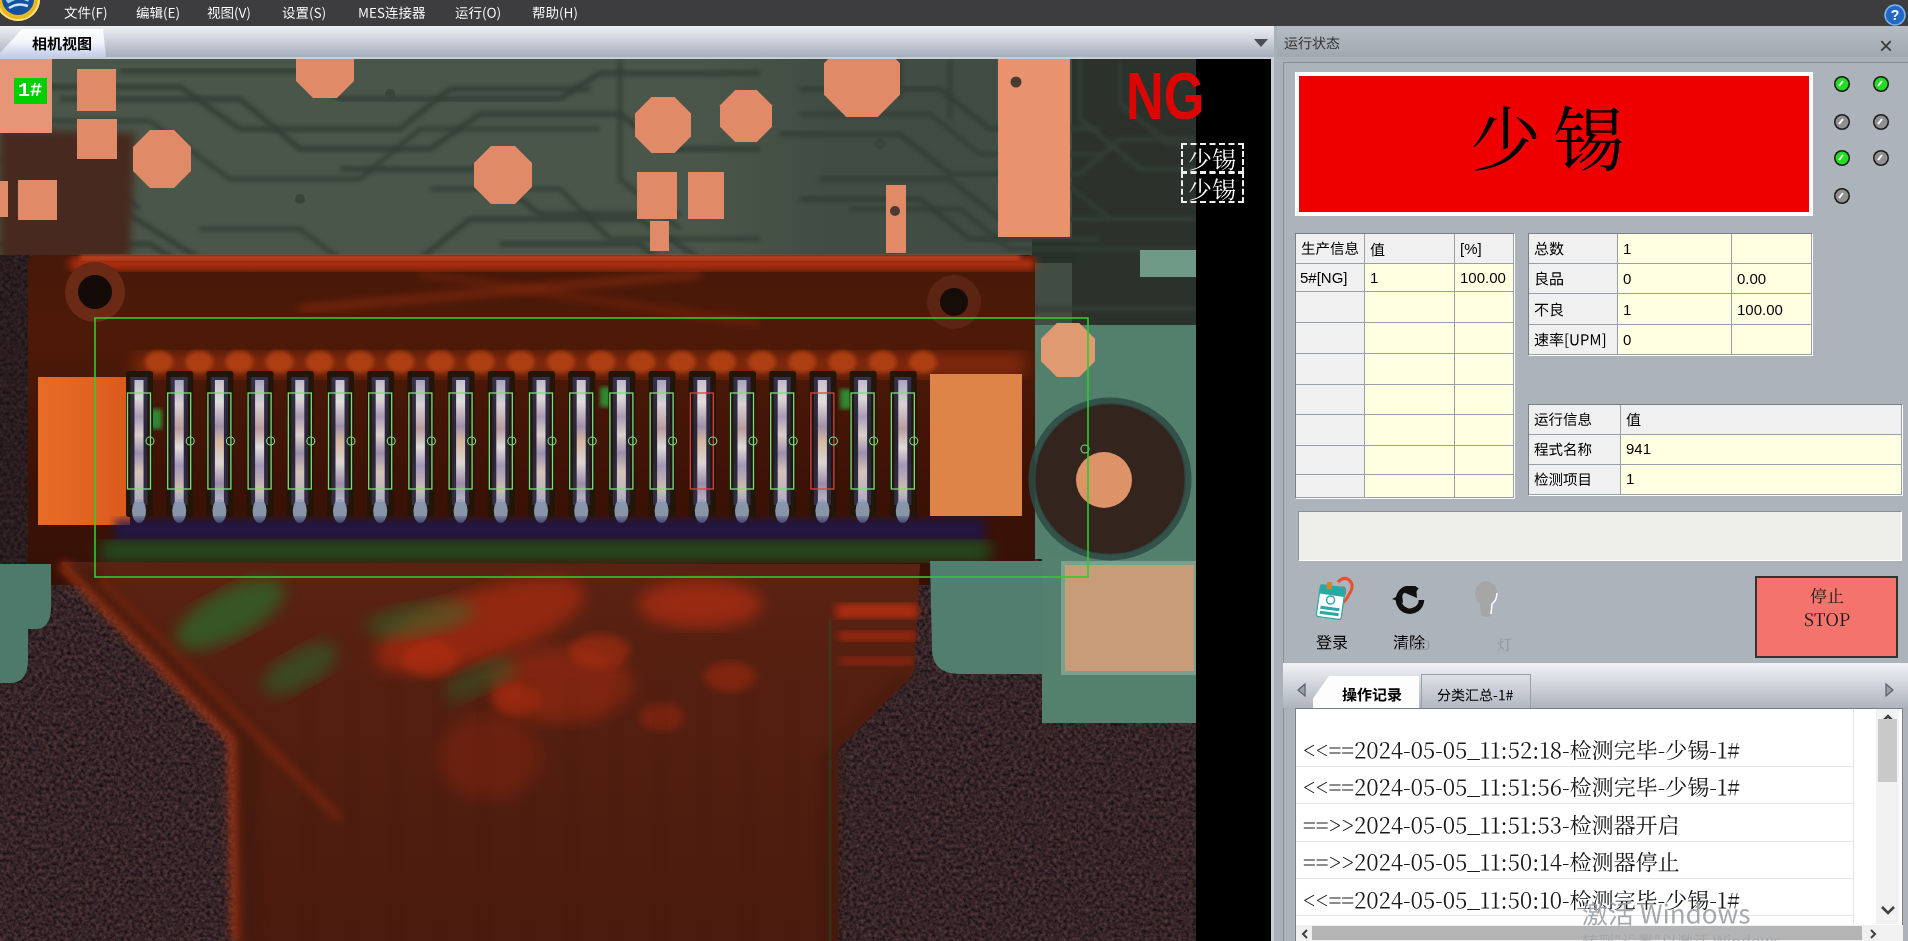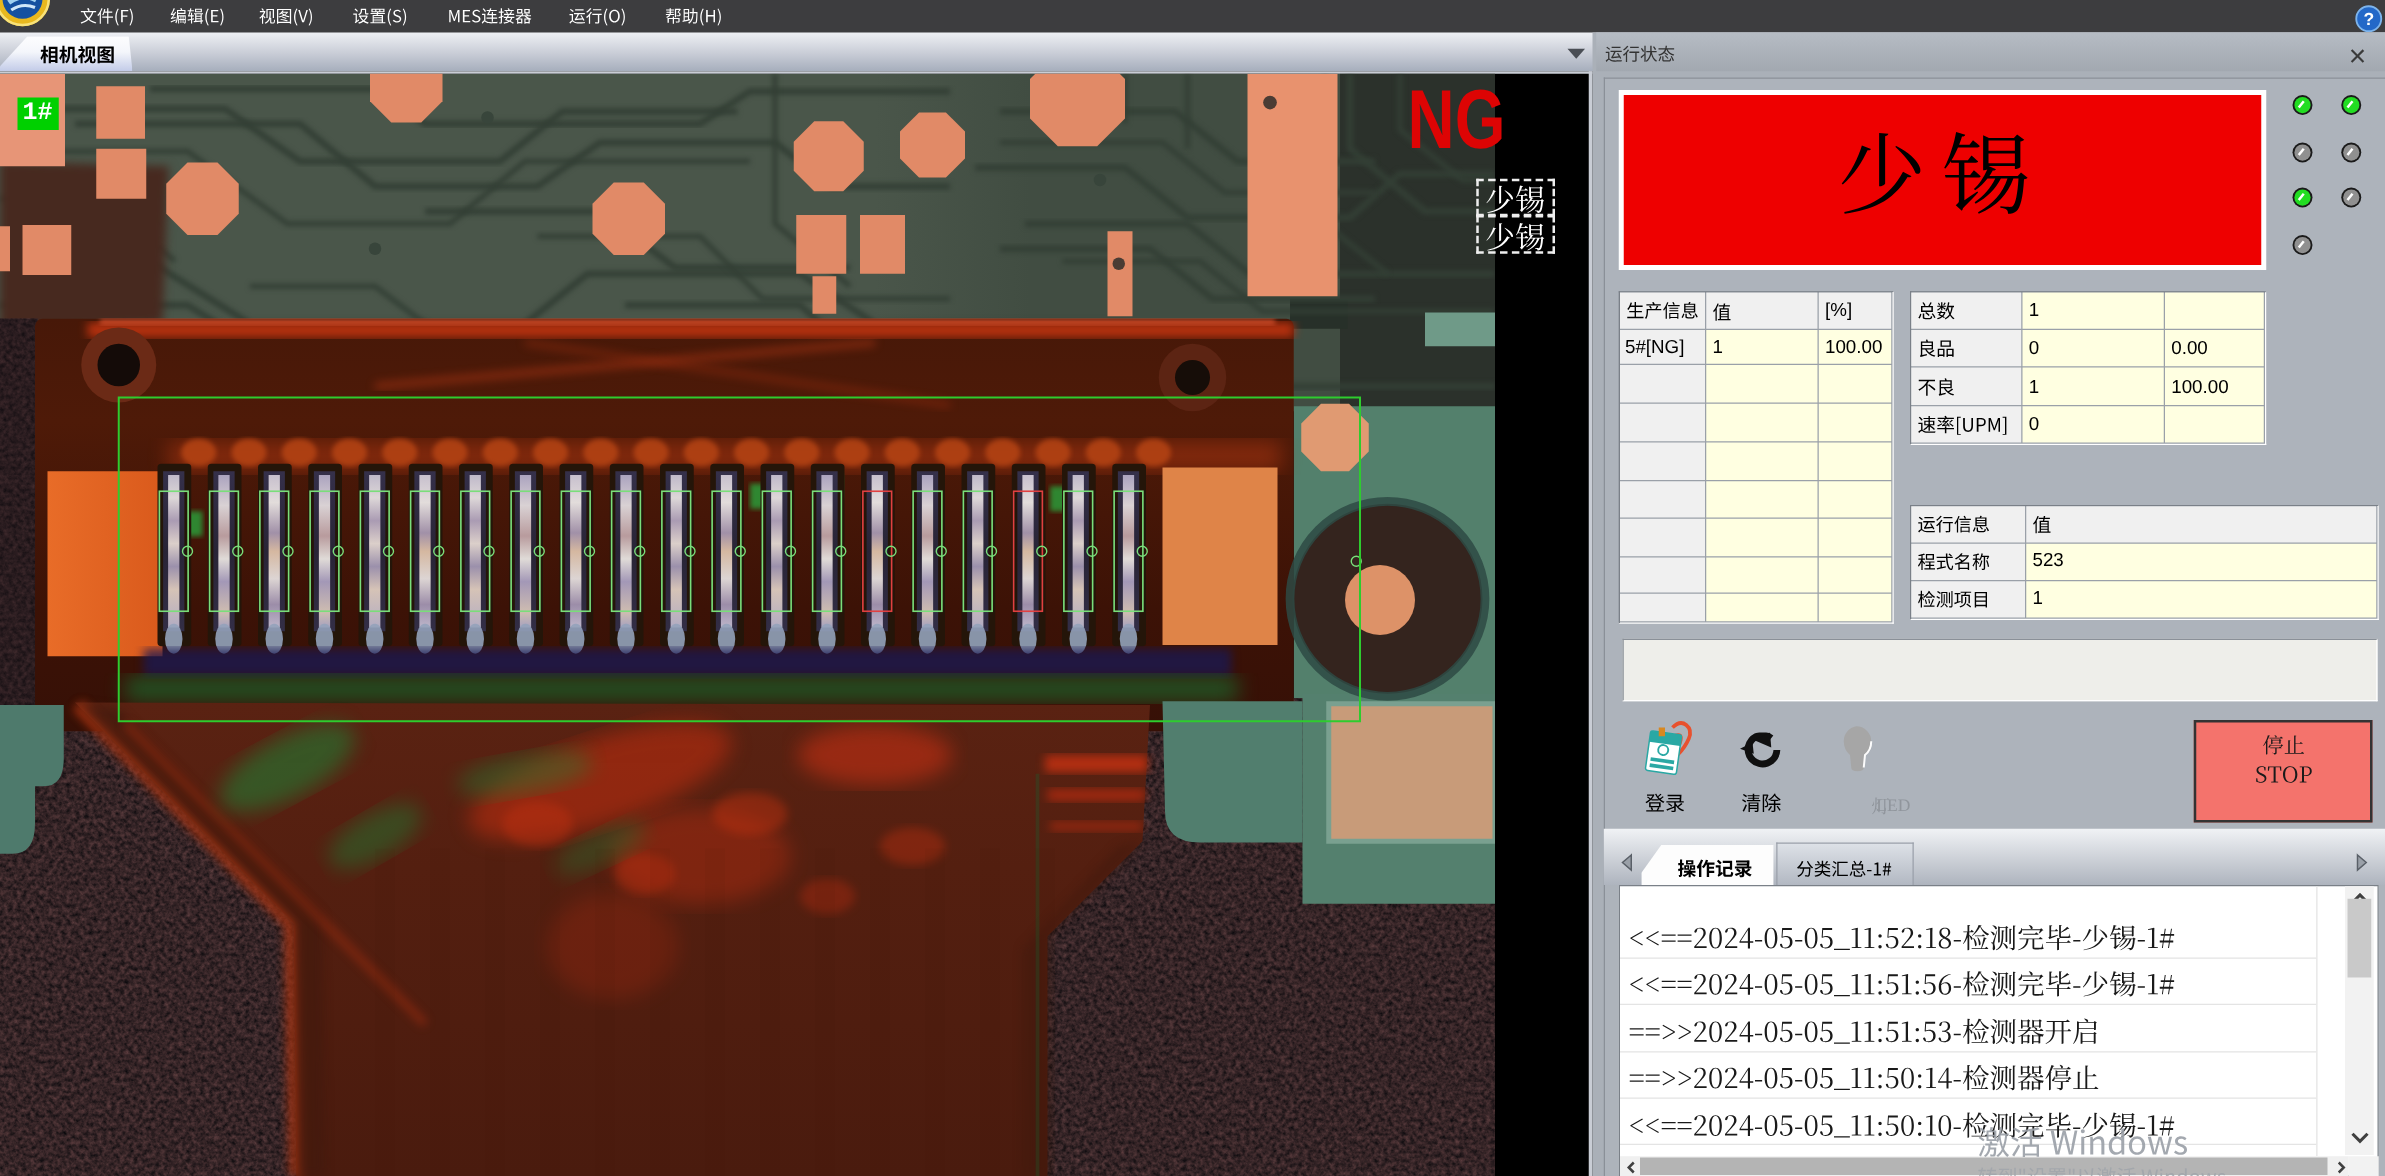--- a/index.html
+++ b/index.html
@@ -572,21 +572,21 @@
 <svg class="a " style="left:1626.0px;top:409.7px" width="17" height="21" viewBox="0 0 17 21">
     <g transform="translate(0,15.3)">
       <path d="M9 -12.6C8.9 -12.2 8.9 -11.6 8.8 -11.1H4.9V-10.1H8.6C8.5 -9.6 8.4 -9.1 8.3 -8.7H5.7V-0.2H4.3V0.8H14.4V-0.2H13V-8.7H9.3C9.5 -9.1 9.6 -9.6 9.7 -10.1H13.9V-11.1H9.9L10.2 -12.5ZM6.8 -0.2V-1.5H12V-0.2ZM6.8 -5.7H12V-4.4H6.8ZM6.8 -6.5V-7.8H12V-6.5ZM6.8 -3.6H12V-2.3H6.8ZM4 -12.6C3.2 -10.3 1.9 -8.1 0.5 -6.6C0.7 -6.3 1 -5.7 1.1 -5.5C1.5 -6 2 -6.5 2.4 -7.1V1.2H3.4V-8.8C4 -9.9 4.6 -11.1 5 -12.3Z" fill="#000"></path>
     </g>
   </svg>
 <svg class="a " style="left:1534.0px;top:440.2px" width="60" height="20" viewBox="0 0 60 20">
     <g transform="translate(0,14.8)">
       <path d="M7.7 -10.6H12.1V-8H7.7ZM6.7 -11.6V-7H13.2V-11.6ZM6.5 -3V-2.1H9.3V-0.2H5.5V0.8H14V-0.2H10.4V-2.1H13.3V-3H10.4V-4.8H13.6V-5.7H6.2V-4.8H9.3V-3ZM5.2 -12C4.2 -11.5 2.2 -11.1 0.6 -10.8C0.8 -10.6 0.9 -10.2 0.9 -10C1.6 -10 2.3 -10.2 3.1 -10.3V-8.1H0.7V-7.1H2.9C2.3 -5.4 1.3 -3.5 0.4 -2.5C0.6 -2.2 0.9 -1.8 1 -1.5C1.7 -2.4 2.5 -3.8 3.1 -5.3V1.1H4.1V-5.1C4.6 -4.5 5.2 -3.7 5.5 -3.3L6.1 -4.2C5.8 -4.5 4.6 -5.8 4.1 -6.2V-7.1H6V-8.1H4.1V-10.6C4.8 -10.7 5.5 -10.9 6 -11.1Z M24.8 -11.5C25.5 -10.9 26.4 -10.2 26.9 -9.6L27.6 -10.3C27.2 -10.8 26.3 -11.6 25.5 -12.1ZM22.7 -12.1C22.7 -11.2 22.7 -10.3 22.8 -9.5H15.3V-8.4H22.8C23.2 -3 24.4 1.2 26.8 1.2C27.9 1.2 28.3 0.4 28.5 -2.1C28.2 -2.2 27.8 -2.5 27.6 -2.7C27.5 -0.8 27.3 0.1 26.9 0.1C25.5 0.1 24.3 -3.5 24 -8.4H28.2V-9.5H23.9C23.9 -10.3 23.9 -11.2 23.9 -12.1ZM15.4 -0.3 15.7 0.7C17.6 0.3 20.2 -0.3 22.7 -0.9L22.6 -1.9L19.5 -1.2V-5.2H22.2V-6.2H15.8V-5.2H18.4V-1Z M32.8 -7.7C33.6 -7.2 34.4 -6.5 35 -5.9C33.4 -5 31.5 -4.3 29.7 -4C29.9 -3.7 30.1 -3.2 30.2 -3C31 -3.1 31.9 -3.4 32.7 -3.7V1.1H33.7V0.4H40.2V1.1H41.3V-4.9H35.5C37.9 -6.2 40 -8 41.2 -10.3L40.5 -10.8L40.3 -10.7H35.2C35.5 -11.1 35.9 -11.6 36.1 -12L34.9 -12.2C34 -10.8 32.4 -9.2 30 -8.1C30.3 -7.9 30.6 -7.5 30.8 -7.3C32.1 -8 33.3 -8.8 34.2 -9.7H39.6C38.8 -8.5 37.5 -7.4 36.1 -6.5C35.4 -7 34.4 -7.8 33.7 -8.3ZM40.2 -0.6H33.7V-3.9H40.2Z M50.9 -6.5C50.6 -4.7 50 -2.9 49.2 -1.7C49.4 -1.6 49.9 -1.3 50.1 -1.2C50.9 -2.4 51.5 -4.4 51.9 -6.3ZM54.8 -6.4C55.5 -4.8 56.1 -2.7 56.3 -1.3L57.3 -1.6C57.1 -3 56.5 -5.1 55.8 -6.7ZM51.2 -12.2C50.9 -10.3 50.3 -8.5 49.4 -7.2V-8H47.5V-10.6C48.2 -10.8 48.9 -11 49.4 -11.2L48.8 -12C47.7 -11.6 45.9 -11.2 44.4 -10.9C44.5 -10.7 44.7 -10.3 44.7 -10.1C45.3 -10.2 45.9 -10.3 46.5 -10.4V-8H44.3V-7H46.4C45.8 -5.3 44.9 -3.5 44 -2.4C44.2 -2.2 44.4 -1.8 44.5 -1.5C45.2 -2.4 46 -3.8 46.5 -5.2V1.2H47.5V-5.4C48 -4.7 48.6 -3.9 48.8 -3.5L49.4 -4.4C49.2 -4.7 48 -6 47.5 -6.5V-7H49.3L49.2 -6.9C49.5 -6.8 49.9 -6.5 50.1 -6.4C50.7 -7.1 51.1 -8.1 51.5 -9.2H53V-0.2C53 0 52.9 0.1 52.7 0.1C52.5 0.1 51.9 0.1 51.2 0.1C51.4 0.3 51.5 0.8 51.6 1.1C52.5 1.1 53.1 1.1 53.5 0.9C53.9 0.7 54.1 0.4 54.1 -0.2V-9.2H56C55.8 -8.7 55.5 -8.1 55.2 -7.6L56.2 -7.4C56.6 -8.2 57 -9.2 57.4 -10.1L56.7 -10.3L56.5 -10.3H51.9C52 -10.8 52.1 -11.4 52.3 -11.9Z" fill="#000"></path>
     </g>
   </svg>
-<div class="txt" style="left:1626px;top:441px;font-size:15px">523</div>
+<div class="txt" style="left:1626px;top:441px;font-size:15px">941</div>
 <svg class="a " style="left:1534.0px;top:470.2px" width="60" height="20" viewBox="0 0 60 20">
     <g transform="translate(0,14.8)">
       <path d="M6.8 -7.7V-6.7H11.7V-7.7ZM5.8 -5.1C6.2 -4 6.6 -2.6 6.7 -1.6L7.6 -1.9C7.5 -2.8 7 -4.3 6.6 -5.4ZM8.6 -5.6C8.8 -4.5 9.1 -3 9.1 -2.1L10.1 -2.2C10 -3.2 9.7 -4.6 9.4 -5.7ZM2.6 -12.2V-9.4H0.7V-8.4H2.5C2.1 -6.5 1.3 -4.2 0.5 -3.1C0.7 -2.8 0.9 -2.3 1 -2C1.6 -2.9 2.2 -4.4 2.6 -5.9V1.1H3.6V-6.4C4 -5.7 4.4 -4.9 4.6 -4.4L5.2 -5.2C5 -5.6 3.9 -7.3 3.6 -7.8V-8.4H5.1V-9.4H3.6V-12.2ZM9 -12.3C8.1 -10.2 6.3 -8.4 4.5 -7.3C4.7 -7.1 5 -6.6 5.2 -6.4C6.6 -7.4 8.1 -8.9 9.2 -10.5C10.3 -9.1 12 -7.5 13.4 -6.5C13.6 -6.8 13.8 -7.3 14 -7.5C12.5 -8.4 10.7 -10 9.7 -11.4L10 -11.9ZM5 -0.5V0.5H13.6V-0.5H10.9C11.7 -1.9 12.6 -3.8 13.2 -5.4L12.2 -5.7C11.7 -4.1 10.8 -1.9 10 -0.5Z M21.5 -1.3C22.3 -0.6 23.1 0.4 23.5 1.1L24.3 0.6C23.8 -0.1 23 -1 22.2 -1.8ZM19 -11.3V-2.2H19.9V-10.5H23V-2.3H23.9V-11.3ZM27.1 -12V-0.1C27.1 0.1 27 0.2 26.8 0.2C26.6 0.2 25.9 0.2 25.1 0.2C25.3 0.4 25.4 0.9 25.4 1.1C26.5 1.1 27.1 1.1 27.5 0.9C27.8 0.8 28 0.5 28 -0.1V-12ZM25.1 -10.9V-2.2H26V-10.9ZM21 -9.5V-4.3C21 -2.6 20.7 -0.8 18.3 0.5C18.4 0.6 18.7 1 18.8 1.1C21.4 -0.2 21.8 -2.4 21.8 -4.3V-9.5ZM15.7 -11.3C16.5 -10.8 17.5 -10.1 18 -9.6L18.7 -10.5C18.2 -11 17.1 -11.6 16.3 -12ZM15.1 -7.3C15.8 -6.9 16.9 -6.2 17.4 -5.8L18.1 -6.7C17.5 -7.1 16.5 -7.7 15.7 -8.1ZM15.3 0.4 16.3 1C16.9 -0.4 17.7 -2.1 18.2 -3.7L17.3 -4.2C16.7 -2.6 15.9 -0.7 15.3 0.4Z M38 -7.2V-4.2C38 -2.7 37.6 -0.8 33.6 0.3C33.9 0.5 34.2 0.9 34.3 1.1C38.4 -0.2 39 -2.3 39 -4.2V-7.2ZM39 -1.3C40.1 -0.6 41.5 0.4 42.2 1.1L42.9 0.4C42.2 -0.3 40.8 -1.3 39.7 -2ZM29.4 -2.7 29.7 -1.5C31 -2 32.8 -2.6 34.5 -3.2L34.4 -4.1L32.6 -3.6V-9.4H34.3V-10.5H29.7V-9.4H31.5V-3.3ZM35 -9V-2.2H36.1V-8.1H40.8V-2.2H41.9V-9H38.5C38.7 -9.5 38.9 -10 39.2 -10.6H42.9V-11.5H34.5V-10.6H37.9C37.7 -10.1 37.6 -9.5 37.4 -9Z M46.9 -6.8H54.5V-4.4H46.9ZM46.9 -7.9V-10.2H54.5V-7.9ZM46.9 -3.4H54.5V-1H46.9ZM45.8 -11.3V1.1H46.9V0.1H54.5V1.1H55.6V-11.3Z" fill="#000"></path>
     </g>
   </svg>
 <div class="txt" style="left:1626px;top:471px;font-size:15px">1</div>
 <div class="a" style="left:1298px;top:511px;width:604px;height:50px;background:#eeeeea;border:1px solid #8a9098;border-right-color:#fff;border-bottom-color:#fff"></div>
 <svg class="a" style="left:1310px;top:574px" width="46" height="48" viewBox="0 0 46 48">
 <path d="M28 8 Q34 2 39 6 Q44 10 41 17 Q38 24 32 30 Q28 34 25 32" fill="none" stroke="#e8512e" stroke-width="3"></path>
 <path d="M30 14 Q36 12 35 18 Q34 24 29 27" fill="none" stroke="#e8512e" stroke-width="2"></path>
@@ -611,21 +611,21 @@
 </svg>
 <svg class="a " style="left:1393.0px;top:631.7px" width="34" height="22" viewBox="0 0 34 22">
     <g transform="translate(0,16.3)">
       <path d="M1.3 -12.4C2.2 -11.9 3.3 -11.1 3.9 -10.6L4.6 -11.5C4 -12 2.9 -12.7 2 -13.2ZM0.6 -8.1C1.5 -7.6 2.7 -6.8 3.2 -6.3L3.9 -7.2C3.3 -7.8 2.2 -8.5 1.2 -8.9ZM1.1 0.3 2.1 1.1C2.9 -0.4 3.8 -2.5 4.5 -4.2L3.6 -4.9C2.8 -3 1.8 -0.9 1.1 0.3ZM6.9 -3.4H12.7V-2.1H6.9ZM6.9 -4.3V-5.5H12.7V-4.3ZM9.2 -13.4V-12.2H5.1V-11.3H9.2V-10.2H5.5V-9.4H9.2V-8.3H4.5V-7.3H15.2V-8.3H10.4V-9.4H14.2V-10.2H10.4V-11.3H14.6V-12.2H10.4V-13.4ZM5.8 -6.4V1.3H6.9V-1.2H12.7V-0.1C12.7 0.1 12.6 0.2 12.4 0.2C12.2 0.2 11.4 0.2 10.6 0.2C10.7 0.5 10.9 0.9 10.9 1.2C12.1 1.2 12.8 1.2 13.2 1C13.7 0.8 13.8 0.5 13.8 -0.1V-6.4Z M23.6 -3.5C23 -2.4 22.2 -1.2 21.4 -0.4C21.6 -0.2 22.1 0.1 22.3 0.3C23.1 -0.6 24 -2 24.7 -3.2ZM28.2 -3.2C29.1 -2.2 30.1 -0.8 30.5 0.2L31.5 -0.4C31 -1.3 30 -2.7 29.1 -3.7ZM17.2 -12.8V1.2H18.3V-11.7H20.4C20 -10.6 19.5 -9.2 19 -8.1C20.3 -6.8 20.6 -5.7 20.6 -4.8C20.6 -4.3 20.5 -3.9 20.2 -3.7C20.1 -3.6 19.9 -3.6 19.7 -3.6C19.4 -3.6 19.1 -3.6 18.7 -3.6C18.8 -3.3 18.9 -2.8 19 -2.5C19.3 -2.5 19.8 -2.5 20.1 -2.5C20.4 -2.6 20.8 -2.7 21 -2.9C21.4 -3.2 21.6 -3.9 21.6 -4.7C21.6 -5.7 21.3 -6.9 20.1 -8.2C20.7 -9.5 21.3 -11.1 21.8 -12.4L21 -12.8L20.8 -12.8ZM21.9 -5.5V-4.4H26.1V-0.1C26.1 0.1 26.1 0.2 25.8 0.2C25.6 0.2 24.8 0.2 23.9 0.2C24.1 0.5 24.3 0.9 24.3 1.3C25.5 1.3 26.2 1.2 26.7 1.1C27.2 0.9 27.3 0.5 27.3 -0.1V-4.4H31.3V-5.5H27.3V-7.5H29.8V-8.5H23.4V-7.5H26.1V-5.5ZM26.6 -13.6C25.5 -11.6 23.5 -9.8 21.5 -8.7C21.8 -8.5 22.1 -8.1 22.3 -7.9C23.9 -8.8 25.4 -10.1 26.6 -11.7C28 -10 29.4 -8.9 30.8 -8C31 -8.4 31.3 -8.7 31.6 -9C30.1 -9.8 28.6 -10.8 27.2 -12.5L27.6 -13.2Z" fill="#000"></path>
     </g>
   </svg>
 <svg class="a" style="left:1470px;top:578px" width="32" height="48" viewBox="0 0 32 48">
 <path d="M15 3 A 12 12 0 0 1 27 15 Q27 22 22 26 L21 36 Q21 39 16 39 Q11 39 11 36 L10 26 Q5 22 5 15 A 12 12 0 0 1 15 3 Z" fill="#a6a6a6"></path>
 <path d="M27 15 Q27 22 22 26 L21 36" fill="none" stroke="#fcfcfc" stroke-width="1.6"></path>
 </svg>
-<div class="txt" style="left:1501px;top:639px;font-size:14px;color:#90959c;font-family:'Liberation Serif',serif">LED</div>
+<div class="txt" style="left:1403px;top:639px;font-size:14px;color:#90959c;font-family:'Liberation Serif',serif">LED</div>
 <svg class="a " style="left:1497.0px;top:634.7px" width="17" height="21" viewBox="0 0 17 21">
     <g transform="translate(0,15.3)">
       <path d="M1.9 -9.2C1.9 -7.7 1.3 -6.8 0.9 -6.5C0.1 -5.8 0.8 -5.1 1.5 -5.7C2.2 -6.2 2.5 -7.4 2.1 -9.2ZM5.4 -11.2 5.5 -10.7H10.3V-0.5C10.3 -0.3 10.3 -0.2 10 -0.2C9.6 -0.2 8 -0.3 8 -0.3V-0.1C8.7 0 9.1 0.2 9.4 0.4C9.6 0.5 9.7 0.8 9.7 1.2C11.1 1 11.3 0.3 11.3 -0.4V-10.7H14.1C14.3 -10.7 14.4 -10.8 14.5 -10.9C14 -11.4 13.2 -12 13.2 -12L12.5 -11.2ZM5.8 -9.6C5.5 -9 4.8 -7.9 4.2 -7.1C4.3 -8.5 4.2 -10.1 4.3 -11.8C4.6 -11.9 4.8 -12 4.8 -12.2L3.3 -12.4C3.3 -5.7 3.6 -1.7 0.5 0.8L0.7 1.1C2.5 -0.1 3.4 -1.5 3.8 -3.4C4.7 -2.6 5.6 -1.5 5.9 -0.6C7 0.1 7.6 -2.2 3.9 -3.7C4.1 -4.6 4.2 -5.7 4.2 -6.8C5.1 -7.4 6 -8.2 6.6 -8.7C6.8 -8.5 7 -8.7 7.1 -8.8Z" fill="#90959c"></path>
     </g>
   </svg>
 <div class="a" style="left:1755px;top:576px;width:143px;height:82px;background:#f4736c;border:2px solid #333"></div>
 <svg class="a " style="left:1810.0px;top:584.7px" width="36" height="23" viewBox="0 0 36 23">
     <g transform="translate(0,17.3)">
       <path d="M9.6 -14.4 9.4 -14.3C9.9 -13.8 10.4 -13.1 10.4 -12.4C11.4 -11.6 12.4 -13.7 9.6 -14.4ZM14.8 -13.1 14 -12.1H5.5L5.6 -11.6H15.8C16.1 -11.6 16.2 -11.7 16.3 -11.9C15.7 -12.4 14.8 -13.1 14.8 -13.1ZM4.4 -9.5 3.8 -9.7C4.4 -10.9 5 -12.1 5.4 -13.3C5.8 -13.3 6 -13.5 6.1 -13.7L4.3 -14.2C3.5 -11 2 -7.8 0.5 -5.8L0.8 -5.6C1.5 -6.3 2.2 -7.1 2.8 -8.1V1.3H3C3.4 1.3 3.9 1 3.9 0.9V-9.2C4.2 -9.2 4.4 -9.4 4.4 -9.5ZM13.4 -10V-8.2H8V-10ZM8 -7.4V-7.7H13.4V-7.3H13.5C13.9 -7.3 14.5 -7.5 14.5 -7.6V-9.9C14.8 -9.9 15 -10 15.1 -10.2L13.8 -11.2L13.2 -10.5H8.1L6.9 -11.1V-7H7.1C7.5 -7 8 -7.3 8 -7.4ZM13.9 -5.1 13.2 -4.3H6.1L6.2 -3.8H10.2V-0.3C10.2 -0.1 10.1 -0 9.8 -0C9.4 -0 7.6 -0.2 7.6 -0.2V0.1C8.4 0.2 8.9 0.4 9.1 0.5C9.3 0.7 9.5 1 9.5 1.4C11.1 1.2 11.3 0.6 11.3 -0.3V-3.8H14.9C15.1 -3.8 15.3 -3.8 15.3 -4C14.8 -4.5 13.9 -5.1 13.9 -5.1ZM6.2 -7.2H5.9C5.9 -6.5 5.5 -5.7 5.1 -5.4C4.8 -5.2 4.6 -4.8 4.7 -4.5C4.9 -4.1 5.5 -4.2 5.8 -4.4C6.1 -4.7 6.3 -5.2 6.4 -5.9H14.8L14.5 -4.7L14.7 -4.6C15.1 -4.9 15.7 -5.4 16 -5.7C16.3 -5.7 16.5 -5.7 16.6 -5.8L15.4 -7L14.7 -6.4H6.3C6.3 -6.6 6.3 -6.9 6.2 -7.2Z M17.7 0.1 17.9 0.6H32.8C33.1 0.6 33.3 0.5 33.3 0.3C32.7 -0.2 31.7 -1 31.7 -1L30.8 0.1H26.4V-7.3H31.8C32 -7.3 32.2 -7.3 32.2 -7.5C31.6 -8.1 30.6 -8.8 30.6 -8.8L29.7 -7.8H26.4V-13.3C26.9 -13.4 27 -13.5 27 -13.8L25.3 -14V0.1H21.8V-9.4C22.2 -9.5 22.4 -9.7 22.4 -9.9L20.6 -10.1V0.1Z" fill="#1a1a1a"></path>
     </g>

